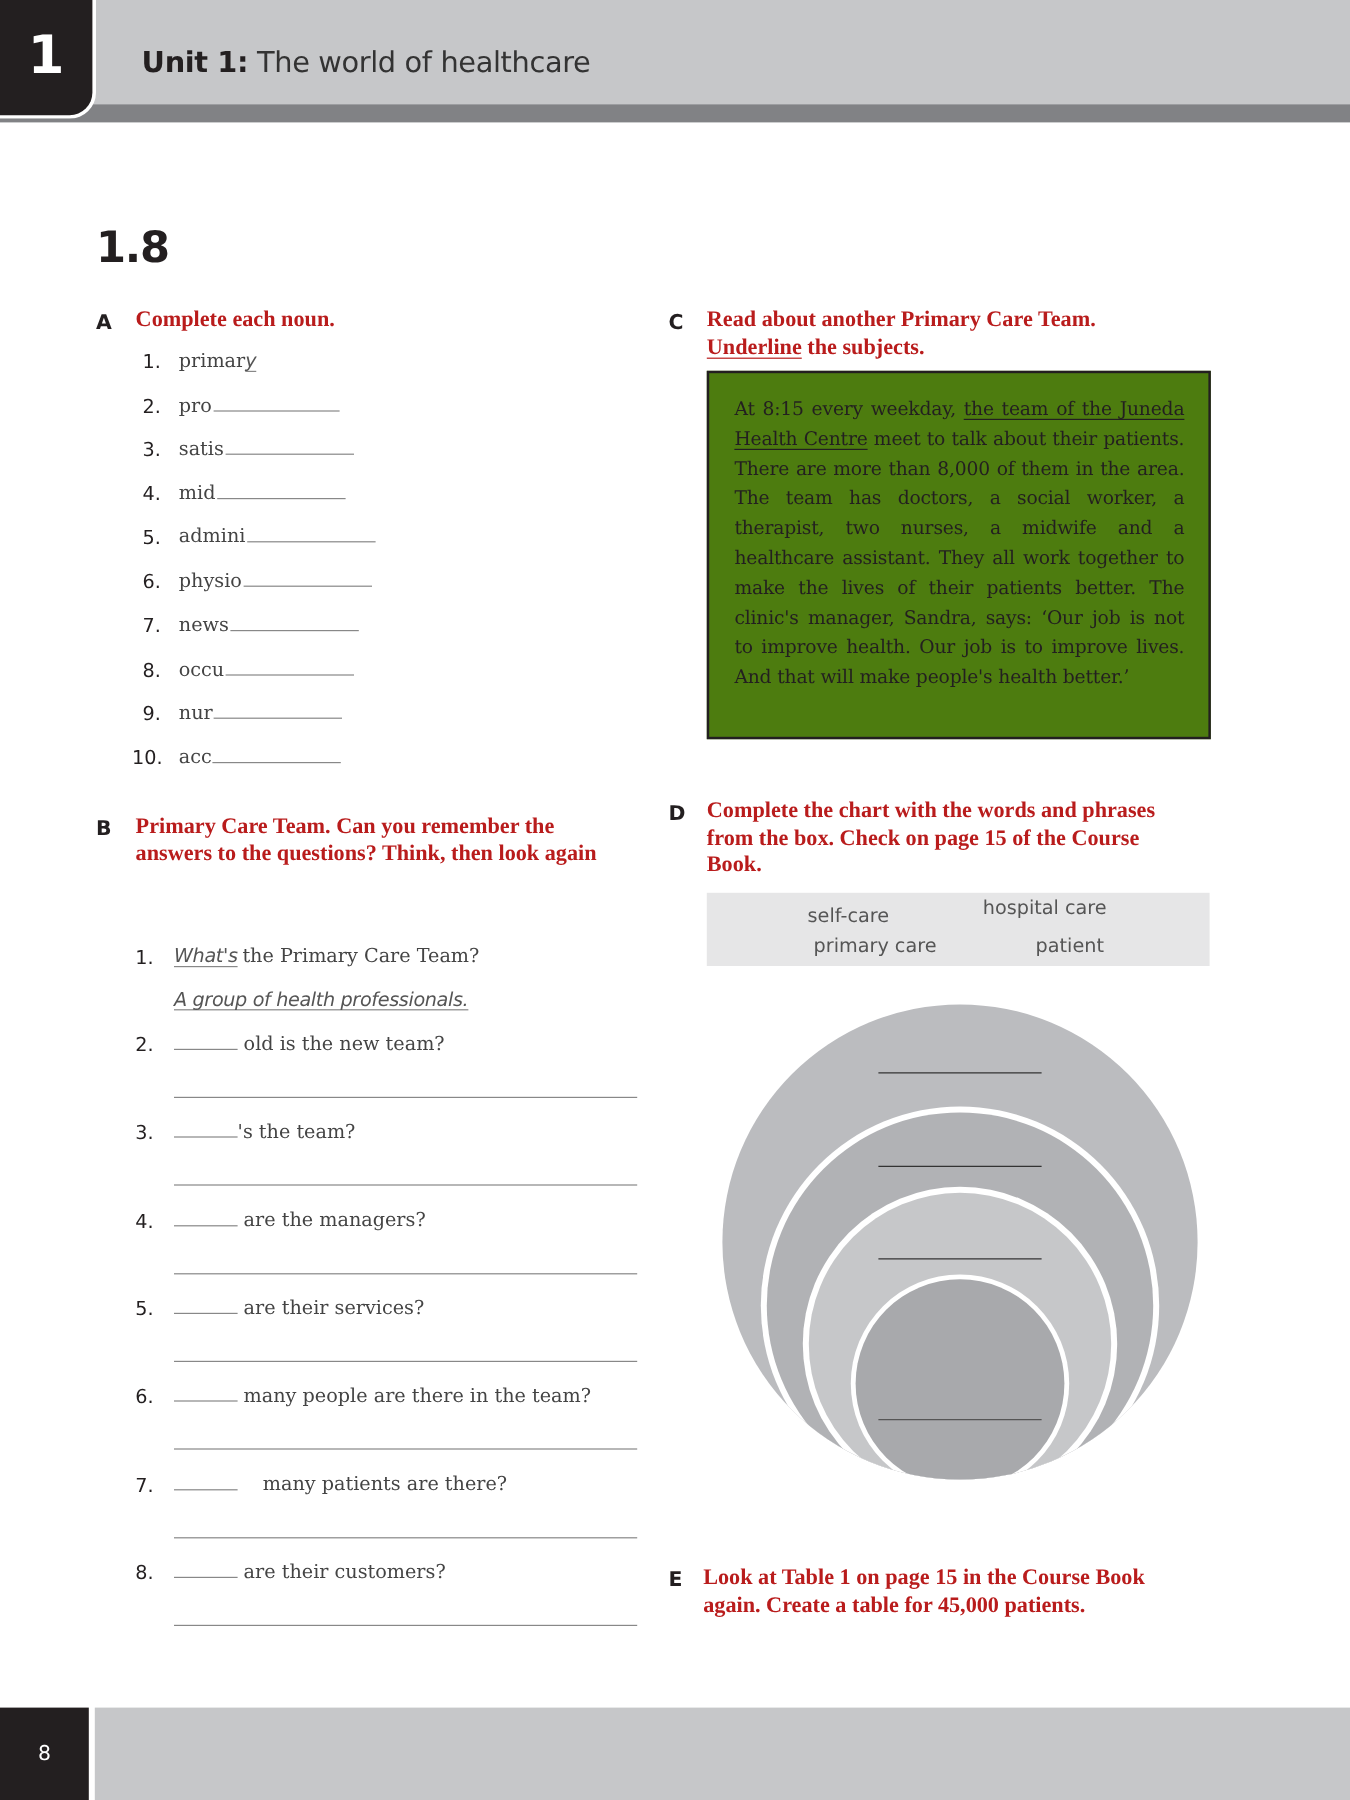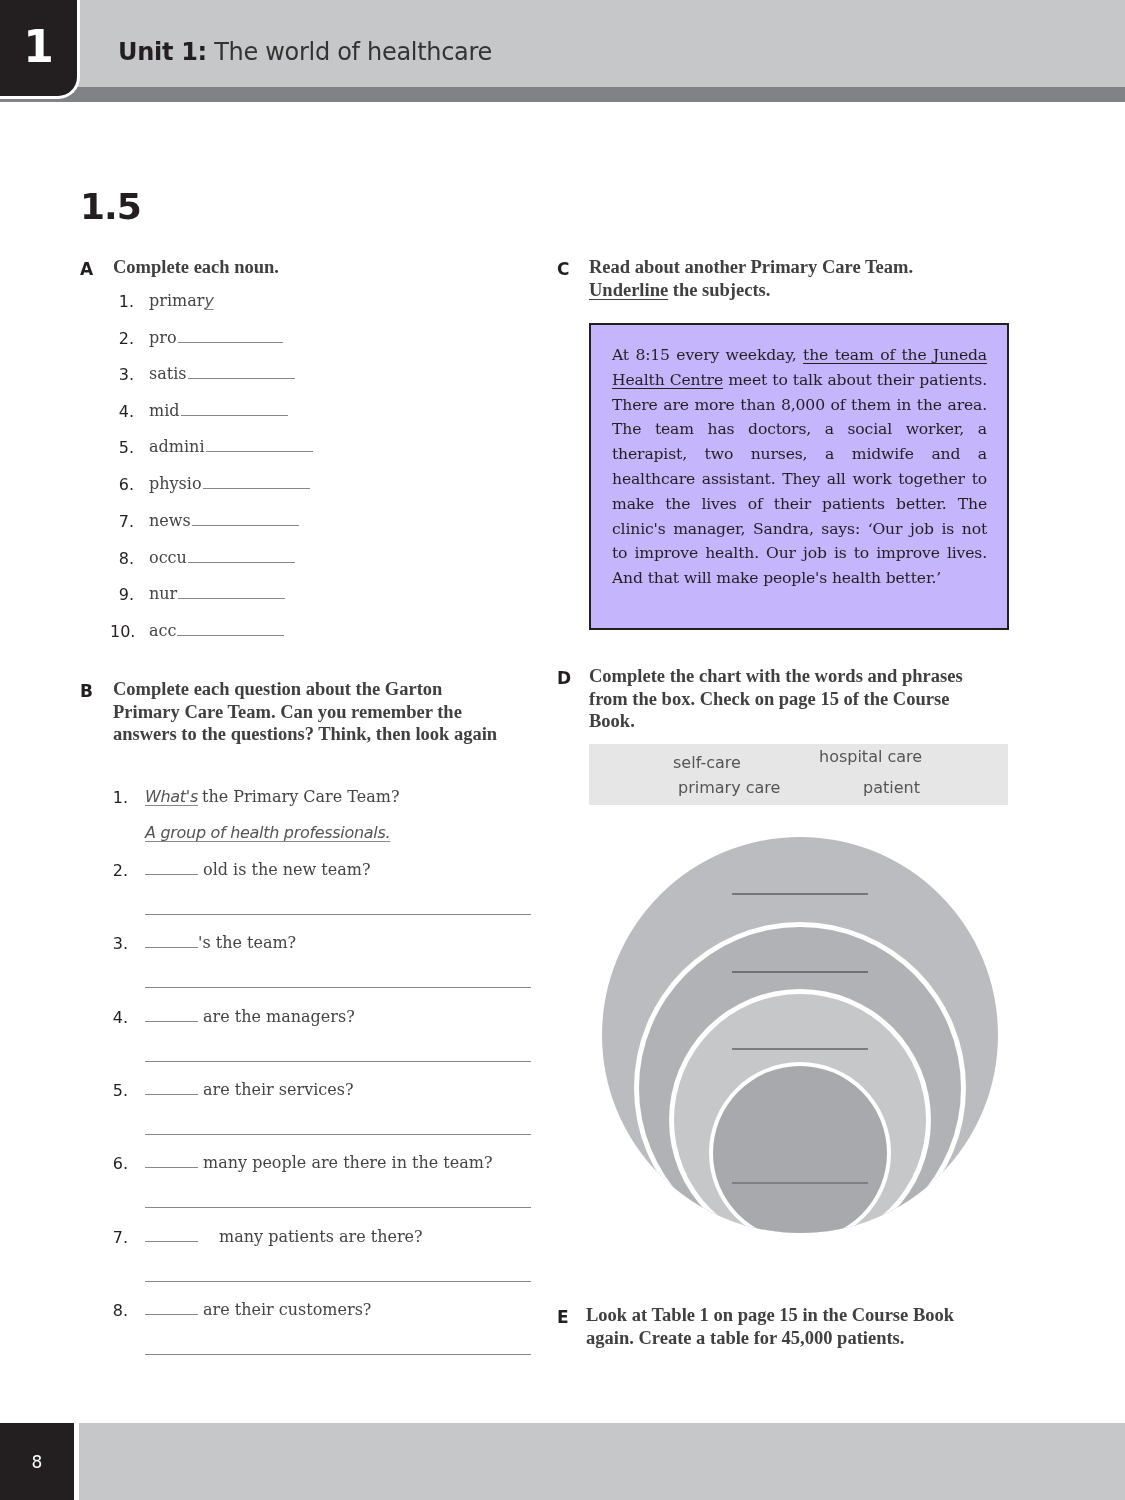--- a/index.html
+++ b/index.html
@@ -18,36 +18,36 @@
       display: flex; align-items: center; justify-content: center;
     }
     .hdr-tab-num { color: #fff; font-family: "DejaVu Sans", sans-serif; font-size: 44px; font-weight: bold; margin-top: -4px; }
     .hdr-title { position: absolute; left: 118px; top: 38px; font-family: "DejaVu Sans", sans-serif; font-size: 24px; color: #231f20; letter-spacing: -0.3px; }
     .hdr-title b { font-weight: bold; }
     .hdr-title .rest { font-weight: normal; color: #333; }
 
     .section-num { position: absolute; left: 80px; top: 186px; font-family: "DejaVu Sans", sans-serif; font-size: 36px; font-weight: bold; letter-spacing: -1px; }
 
     .ex-letter { position: absolute; font-family: "DejaVu Sans", sans-serif; font-weight: bold; font-size: 17px; }
-    .ex-instr { position: absolute; font-family: "Liberation Serif", serif; font-weight: bold; font-size: 18.5px; line-height: 22.5px; color: #404040; }
+    .ex-instr { position: absolute; font-family: "Liberation Serif", serif; font-weight: bold; font-size: 18.5px; line-height: 22.5px; color: #b91c1c; }
     .ul { text-decoration: underline; text-decoration-thickness: 1px; text-underline-offset: 3px; }
 
     .num { position: absolute; font-family: "DejaVu Sans", sans-serif; font-size: 16px; color: #231f20; text-align: right; width: 24px; }
     .stem { position: absolute; font-family: "DejaVu Serif", serif; font-size: 16px; color: #444; display: flex; align-items: baseline; }
     .blank { display: inline-block; border-bottom: 1px solid #888; height: 1px; margin-left: 1px; }
     .hand { font-family: "DejaVu Sans", sans-serif; font-style: italic; font-size: 16px; color: #555; text-decoration: underline; text-decoration-color: #888; text-underline-offset: 3px; letter-spacing: -0.3px; }
 
     .q-line { position: absolute; height: 0; border-bottom: 1.3px solid #888; }
     .q-blank { display: inline-block; width: 53px; border-bottom: 1px solid #888; height: 1px; margin-right: 5px; }
 
     .reading-box {
       position: absolute; left: 589px; top: 309px; width: 420px; height: 307px; box-sizing: border-box;
-      background: #c4b5fd; border: 2px solid #231f20; padding: 18px 20px 0 21px;
+      background: #4d7c0f; border: 2px solid #231f20; padding: 18px 20px 0 21px;
       font-family: "DejaVu Serif", serif; font-size: 15.6px; line-height: 24.8px; color: #231f20;
-      text-align: justify; letter-spacing: -0.15px; margin-top: 14px;
+      text-align: justify; letter-spacing: -0.15px;
     }
     .word-box {
       position: absolute; left: 589px; top: 744px; width: 419px; height: 61px; background: #e6e6e7;
       font-family: "DejaVu Sans", sans-serif; font-size: 16px; color: #555;
     }
     .word { position: absolute; }
 
     .chart { position: absolute; left: 595px; top: 835px; }
 
     .ftr-tab { position: absolute; left: 0; top: 1423px; width: 74px; height: 77px; background: #231f20; display: flex; align-items: center; justify-content: center; }
@@ -60,21 +60,21 @@
 <div class="hdr-band"></div>
 <div class="hdr-stripe"></div>
 <div class="hdr-tab">
   <span class="hdr-tab-num">1</span>
 </div>
 <div class="hdr-title">
   <b>Unit 1:</b>
   <span class="rest">The world of healthcare</span>
 </div>
 
-<div class="section-num">1.5</div>
+<div class="section-num">1.8</div>
 
 <div class="ex-letter" style="left:80px;top:259px;">A</div>
 <div class="ex-instr" style="left:113px;top:256px;">Complete each noun.</div>
 <div id="exA">
     <div class="num" style="left: 110px; top: 292px;">1.</div>
     <div class="stem" style="left: 149px; top: 291px;">
       <span>primar</span>
       <span class="hand">y</span>
     </div>
     <div class="num" style="left: 110px; top: 329px;">2.</div>
@@ -119,21 +119,20 @@
     </div>
     <div class="num" style="left: 110px; top: 622px;">10.</div>
     <div class="stem" style="left: 149px; top: 621px;">
       <span>acc</span>
       <span class="blank" style="width: 107px;"></span>
     </div>
   </div>
 
 <div class="ex-letter" style="left:80px;top:681px;">B</div>
 <div class="ex-instr" style="left:113px;top:678px;">
-  <div>Complete each question about the Garton</div>
   <div>Primary Care Team. Can you remember the</div>
   <div>answers to the questions? Think, then look again</div>
 </div>
 
 <div class="num" style="left:104px;top:788px;">1.</div>
 <div class="stem" style="left:145px;top:787px;">
   <span class="hand">What's</span>
   <span style="margin-left:4px;">the Primary Care Team?</span>
 </div>
 <div class="stem" style="left:145px;top:823px;">

